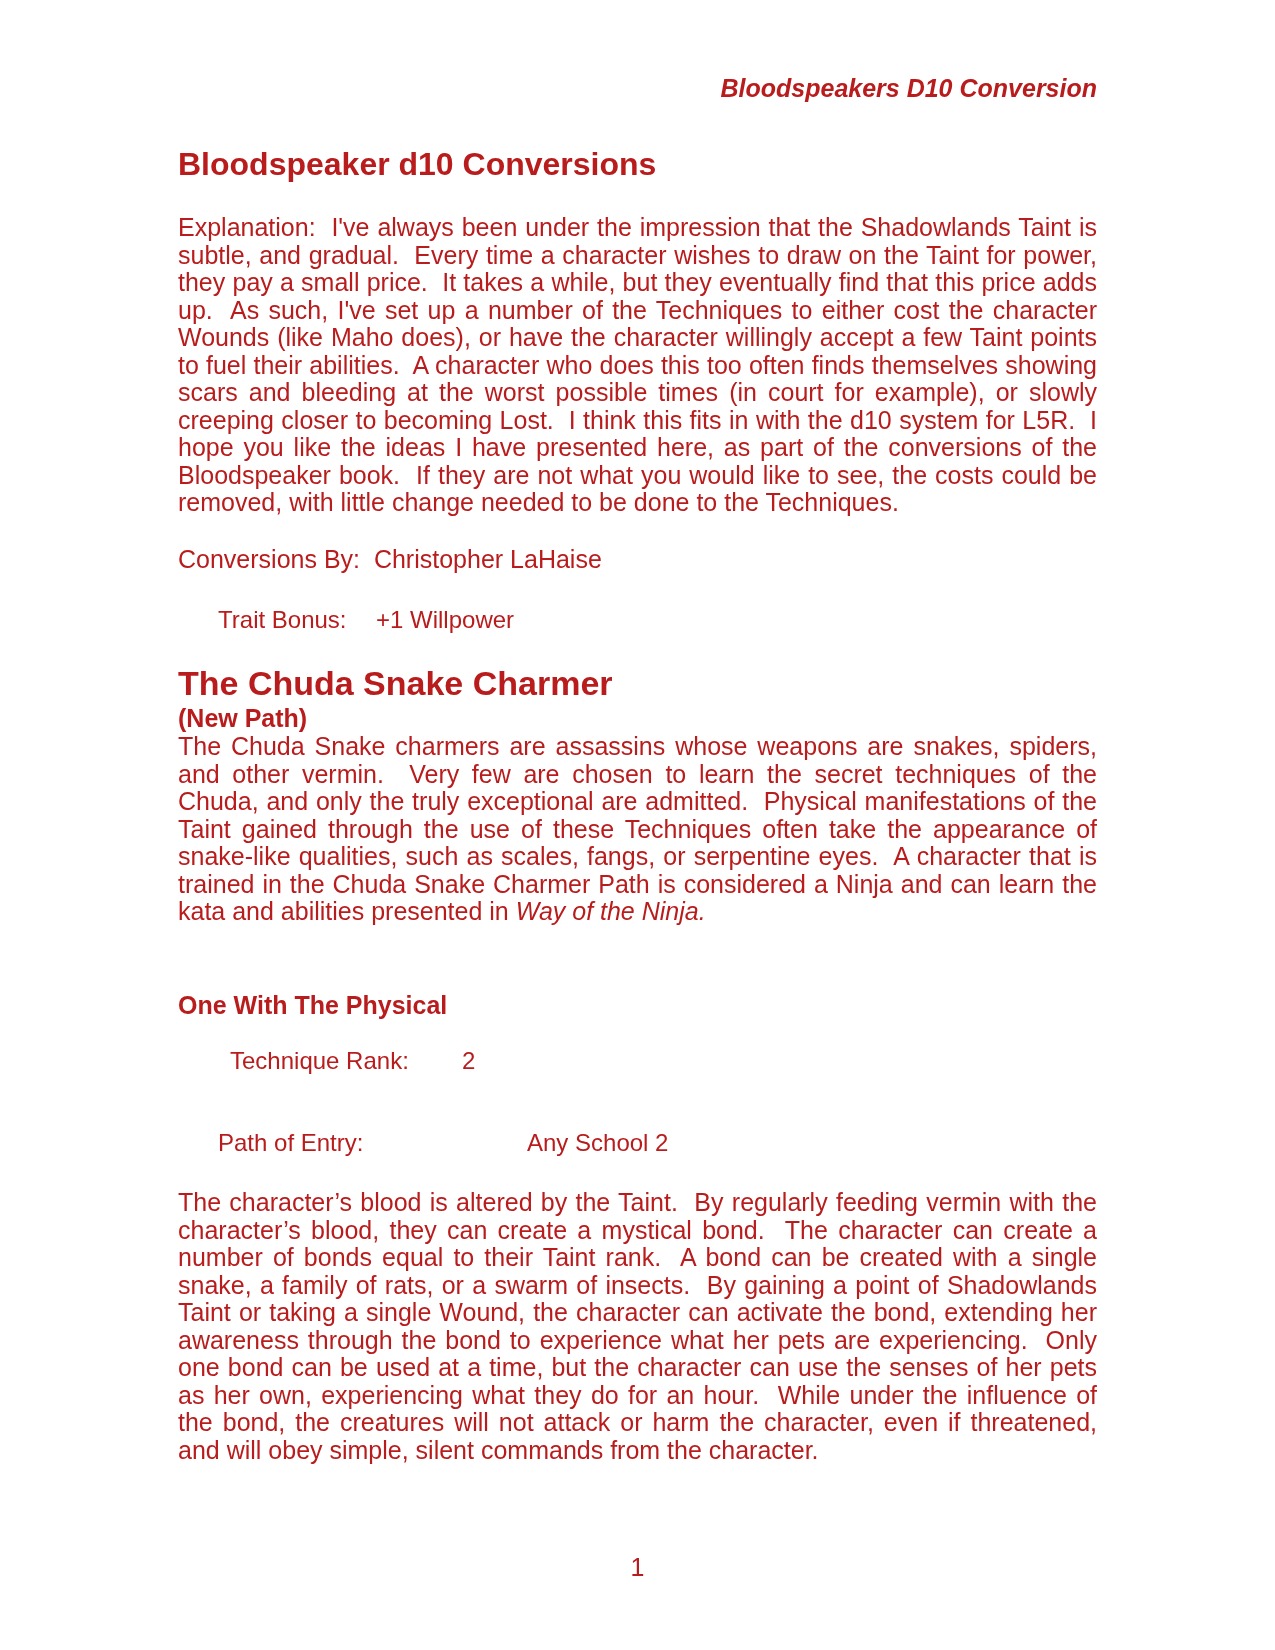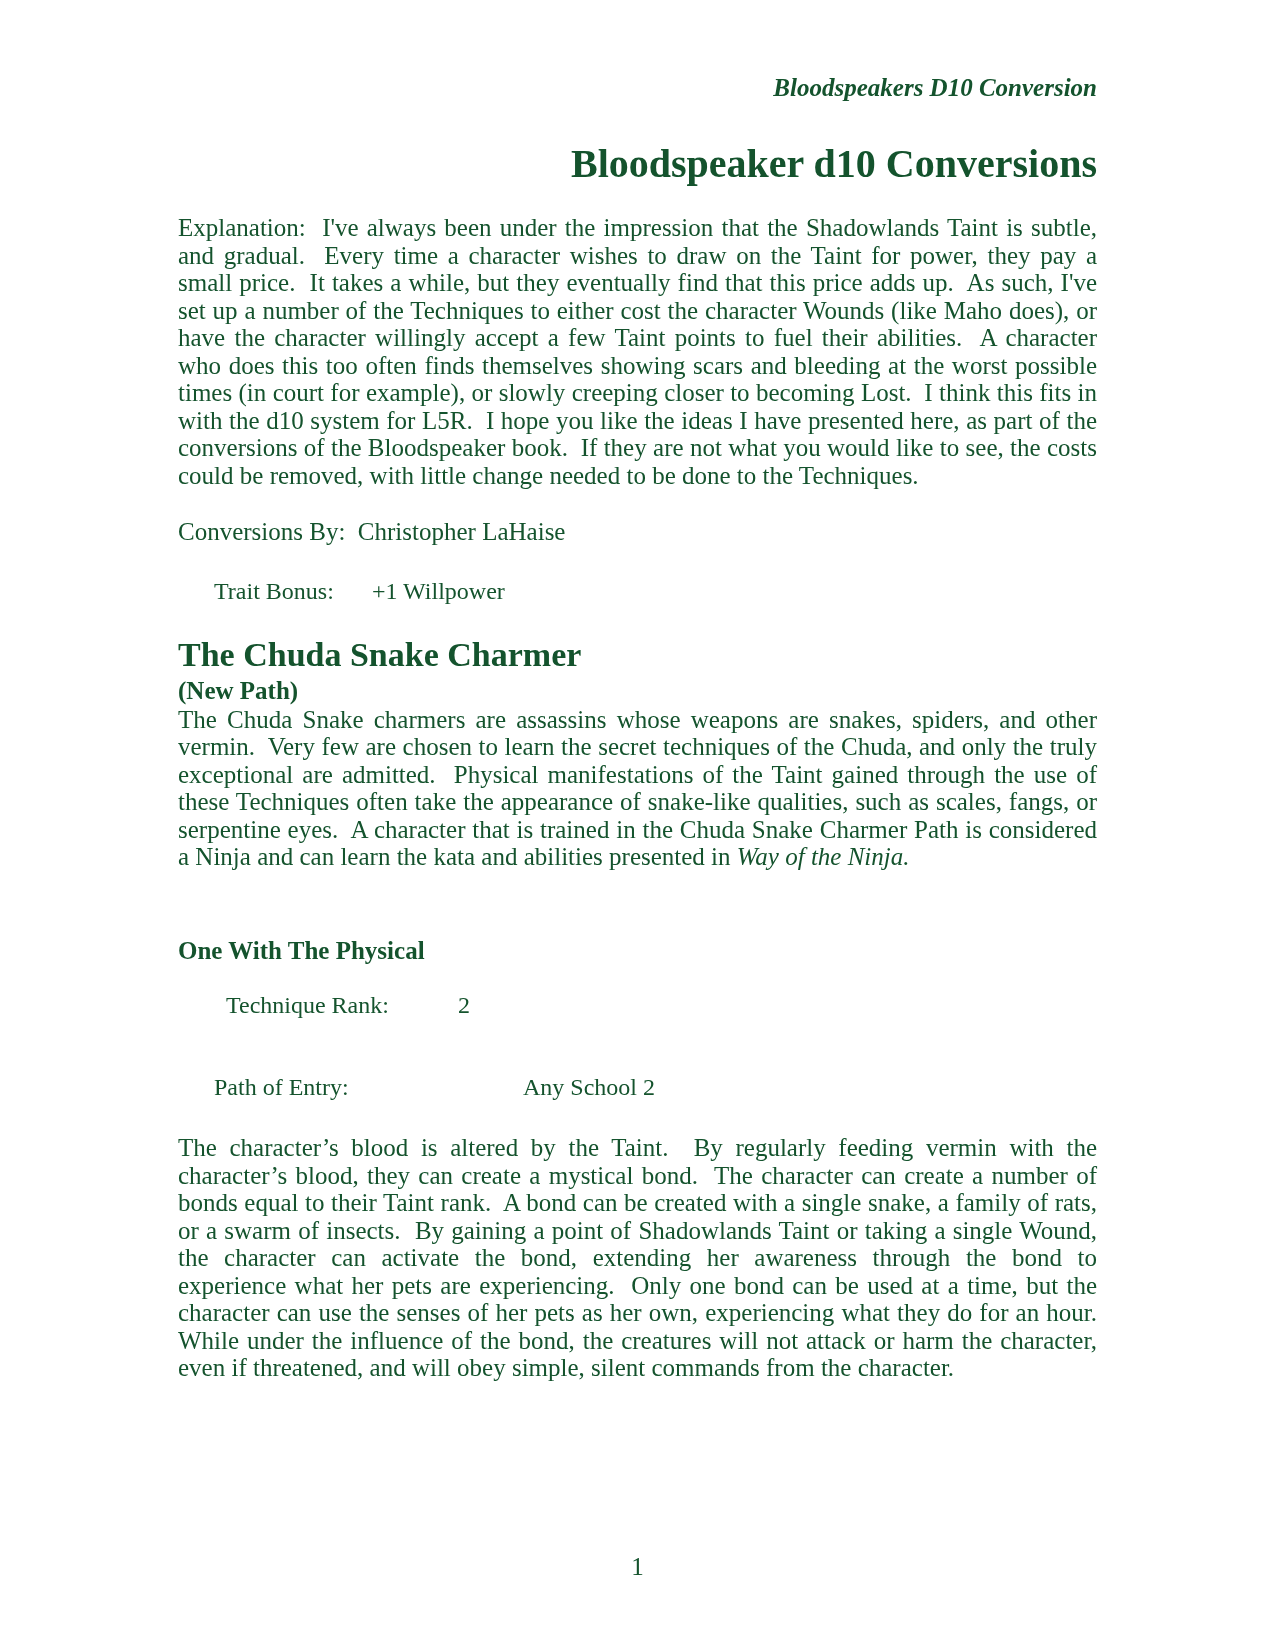--- a/index.html
+++ b/index.html
@@ -5,43 +5,43 @@
     html, body {
       margin: 0;
       padding: 0;
       background: #ffffff;
     }
     .page {
       position: relative;
       width: 1275px;
       height: 1650px;
       background: #ffffff;
-      color: #14532d;
-      font-family: Liberation Serif, serif;
+      color: #b91c1c;
+      font-family: Liberation Sans, sans-serif;
       overflow: hidden;
     }
     .content {
       position: absolute;
       left: 178px;
       top: 0;
       width: 919px;
     }
     .running-head {
       margin: 74px 0 0 0;
       text-align: right;
       font-weight: bold;
       font-style: italic;
       font-size: 25px;
       line-height: 28px;
     }
     .doc-title {
       margin: 38px 0 0 0;
-      text-align: right;
+      text-align: left;
       font-weight: bold;
-      font-size: 40px;
+      font-size: 32px;
       line-height: 48px;
     }
     .body-text {
       margin: 0;
       font-size: 25px;
       line-height: 27.5px;
       text-align: justify;
       white-space: pre-wrap;
     }
     .intro-paragraph { margin-top: 26px; }

